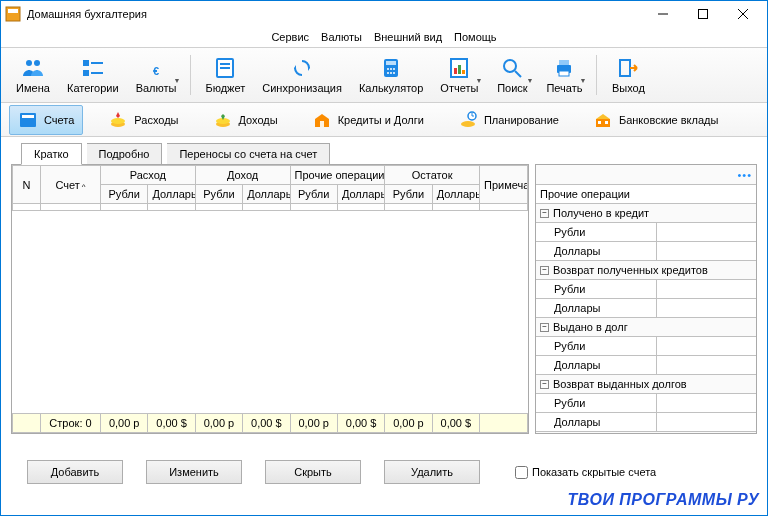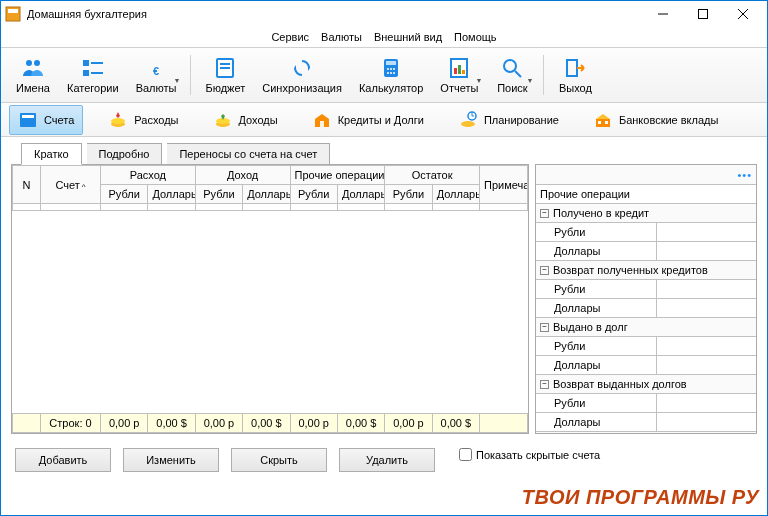--- a/index.html
+++ b/index.html
@@ -39,25 +39,25 @@
 .sidehead .dots{color:#1e90ff;cursor:default;letter-spacing:1px;}
 .sidetitle{padding:3px 4px;font-weight:normal;border-bottom:1px solid #c0c0c0;}
 .sidebody{flex:1;overflow-y:auto;position:relative;}
 .sgroup{border-bottom:1px solid #c0c0c0;}
 .sghead{padding:3px 4px;background:#fafafa;border-bottom:1px solid #c0c0c0;display:flex;align-items:center;gap:4px;}
 .sghead .box{width:9px;height:9px;border:1px solid #888;display:inline-flex;align-items:center;justify-content:center;font-size:8px;line-height:1;}
 .srow{display:flex;border-bottom:1px solid #c0c0c0;}
 .srow .k{width:55%;padding:3px 4px 3px 18px;border-right:1px solid #c0c0c0;}
 .srow .v{flex:1;padding:3px 4px;}
 .srow:last-child{border-bottom:none;}
-.btnbar{display:flex;align-items:flex-start;padding:14px;gap:12px;}
+.btnbar{display:flex;align-items:center;padding:26px;gap:23px;}
 .btn{min-width:96px;height:24px;border:1px solid #adadad;background:linear-gradient(#f5f5f5,#e5e5e5);display:flex;align-items:center;justify-content:center;cursor:default;}
 .chk{display:flex;align-items:center;gap:4px;margin-left:12px;}
 .chk input{width:13px;height:13px;}
-.watermark{position:absolute;right:8px;bottom:6px;font-size:20px;font-weight:bold;color:#c2410c;font-style:italic;text-shadow:1px 1px 0 #fff,-1px -1px 0 #fff,1px -1px 0 #fff,-1px 1px 0 #fff;letter-spacing:0.5px;pointer-events:none;}
+.watermark{position:absolute;right:8px;bottom:6px;font-size:16px;font-weight:bold;color:#1d4ed8;font-style:italic;text-shadow:1px 1px 0 #fff,-1px -1px 0 #fff,1px -1px 0 #fff,-1px 1px 0 #fff;letter-spacing:0.5px;pointer-events:none;}
 .sortarr{font-size:8px;margin-left:2px;}
 </style>
 </head>
 <body>
 
 <div class="titlebar">
   <span class="icon">
     <svg viewBox="0 0 16 16">
         <rect x="1" y="1" width="14" height="14" fill="#f0a020" stroke="#b07010"></rect>
         <rect x="3" y="3" width="10" height="4" fill="#fff"></rect>
@@ -171,20 +171,31 @@
       <span class="arrow">▼</span>
     </div>
     <div class="tbtn">
       <span class="ico">
         <svg width="24" height="24" viewBox="0 0 24 24">
           <circle cx="10" cy="10" r="6" fill="none" stroke="#1e88e5" stroke-width="2"></circle>
           <line x1="15" y1="15" x2="21" y2="21" stroke="#1e88e5" stroke-width="2"></line>
         </svg>
       </span>
       <span class="lbl">Поиск</span>
+      <span class="arrow">▼</span>
+    </div>
+    <div class="tbtn">
+      <span class="ico">
+        <svg width="24" height="24" viewBox="0 0 24 24">
+          <rect x="5" y="9" width="14" height="8" rx="1" fill="#1e88e5"></rect>
+          <rect x="7" y="4" width="10" height="5" fill="#90caf9"></rect>
+          <rect x="7" y="15" width="10" height="5" fill="#fff" stroke="#1e88e5"></rect>
+        </svg>
+      </span>
+      <span class="lbl">Печать</span>
       <span class="arrow">▼</span>
     </div>
     <div class="sep"></div>
     <div class="tbtn">
       <span class="ico">
         <svg width="24" height="24" viewBox="0 0 24 24">
           <rect x="4" y="4" width="10" height="16" fill="none" stroke="#1e88e5" stroke-width="2"></rect>
           <path d="M14 12h7m0 0l-3-3m3 3l-3 3" fill="none" stroke="#fb8c00" stroke-width="2"></path>
         </svg>
       </span>

